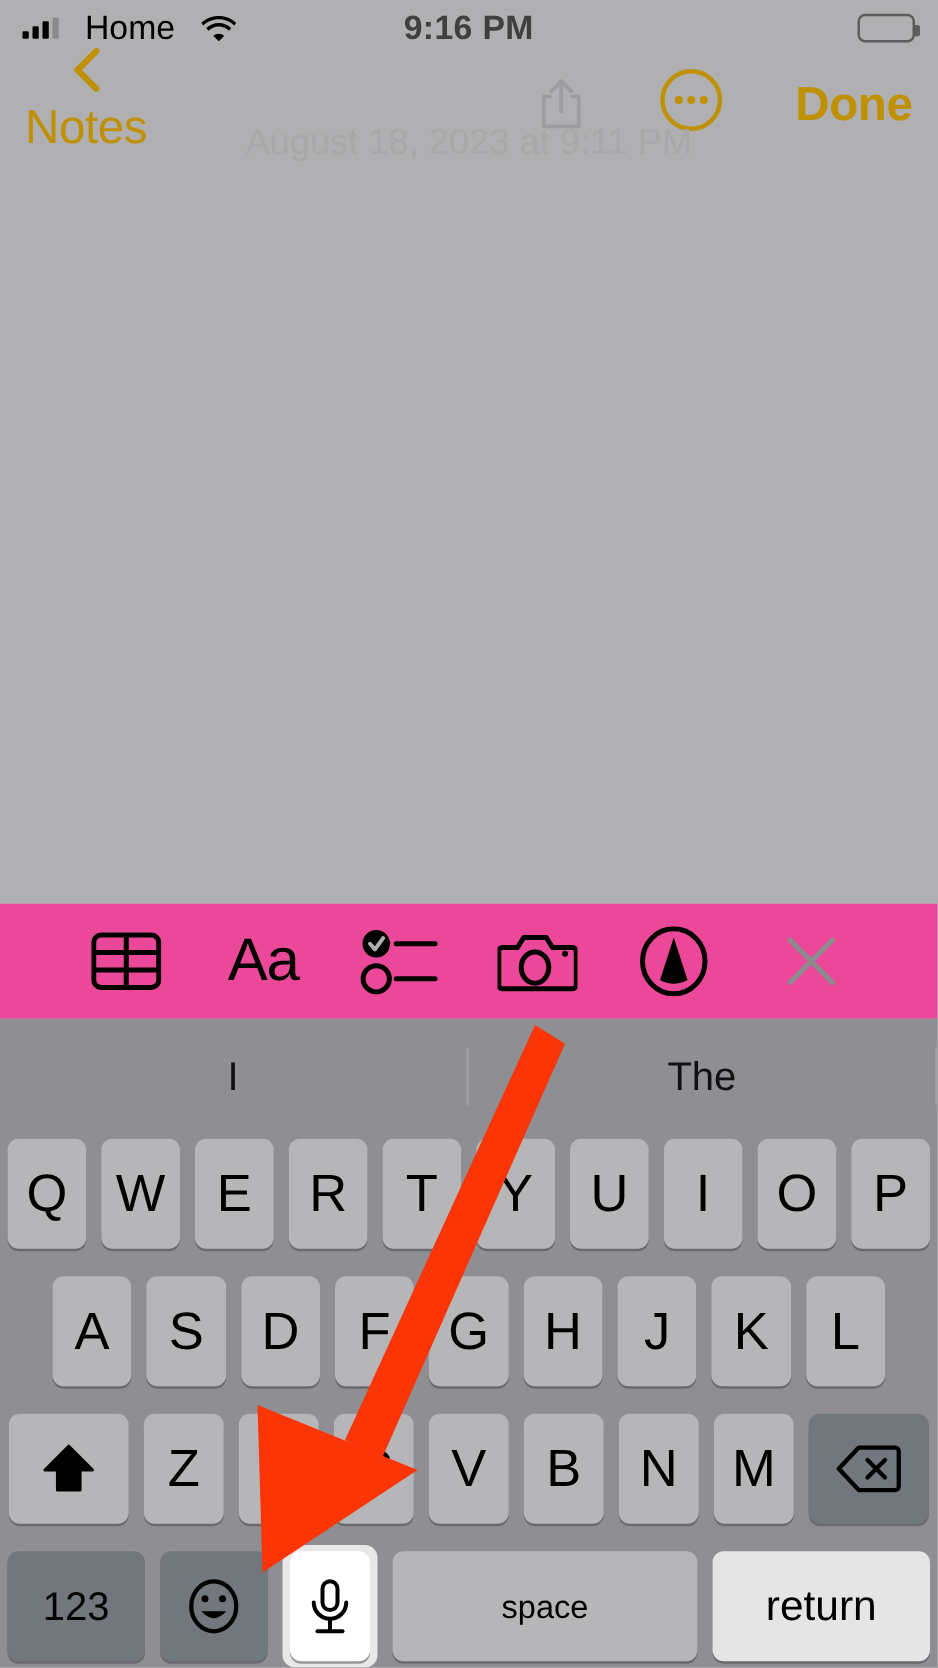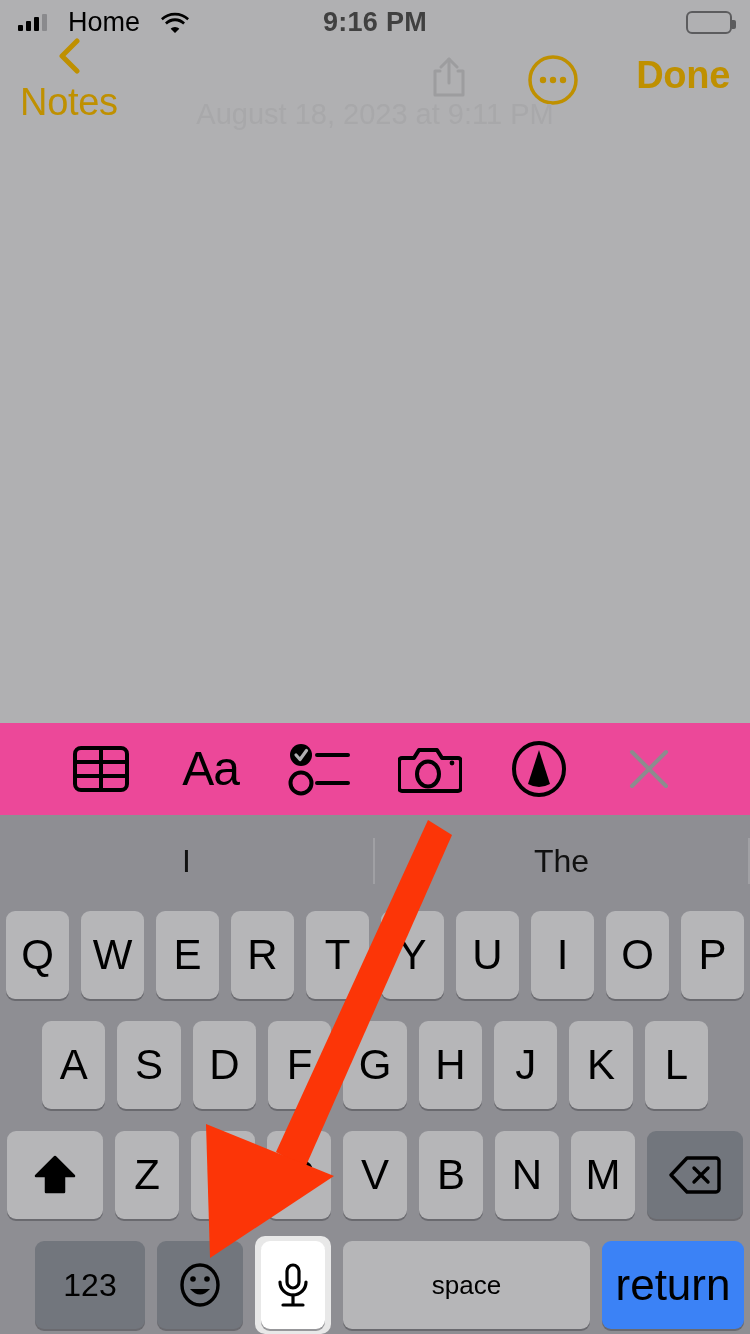--- a/index.html
+++ b/index.html
@@ -39,21 +39,21 @@
   .battery-fill { height:100%; background:#000; border-radius:3px; }
 
   
   #nav-bar {
     height:72px; display:flex; align-items:center;
     padding:0 20px; position:relative;
   }
   #back-button { display:flex; align-items:center; gap:6px; color:#bf9000; cursor:pointer;flex-direction:column; }
   #back-chevron { width:22px; height:38px; }
   #back-label { font-size:38px; color:#bf9000; letter-spacing:-.3px; }
-  #nav-right { margin-left:auto; display:flex; align-items:flex-start; gap:57px; }
+  #nav-right { margin-left:auto; display:flex; align-items:flex-end; gap:57px; }
   #share-button { width:42px; height:46px; opacity:.55; }
   #more-button { width:52px; height:52px; }
   #done-button { font-size:38px; font-weight:700; color:#bf9000; letter-spacing:-.3px; cursor:pointer; }
 
   
   #note-body {
     position:absolute; top:116px; left:0; right:0; bottom:612px;
     background:#b0b0b2;
   }
   #note-date {
@@ -83,21 +83,21 @@
   .predict-cell {
     flex:1; text-align:center; font-size:32px; color:#111; cursor:pointer;
     position:relative;
   }
   .predict-div { width:2px; height:46px; background:#a0a0a4; }
 
   .kbd-row { display:flex; justify-content:center; align-items:center; }
   #row1 { gap:12px; padding:0 6px; height:96px; }
   #row2 { gap:12px; padding:0 42px; height:96px; margin-top:14px; }
   #row3 { gap:12px; padding:0 6px; height:96px; margin-top:14px; }
-  #row4 { gap:12px; padding:0 6px; height:96px; margin-top:14px;margin-left:29px; }
+  #row4 { gap:12px; padding:0 6px; height:96px; margin-top:14px; }
 
   .key {
     background:#b6b6b8;
     border-radius:9px;
     box-shadow:0 2px 0 rgba(70,70,75,.5);
     display:flex; align-items:center; justify-content:center;
     font-size:42px; color:#000;
     height:88px;
     cursor:pointer;
     user-select:none;
@@ -108,21 +108,21 @@
   .key-wide { width:96px; }
   .key-mic {
     background:#fff; width:64px;
     box-shadow:0 2px 0 rgba(70,70,75,.5);
   }
   .mic-highlight {
     background:#e8e8e8; border-radius:10px; padding:5px 6px;
     display:flex; align-items:center; justify-content:center;
   }
   .key-space { flex:1; max-width:290px; font-size:26px; }
-  .key-return { width:142px; font-size:44px; background:#3b82f6; }
+  .key-return { width:174px; font-size:34px; background:#e5e5e5; }
   .key-123 { width:110px; font-size:32px; background:#72767d; }
   .key-emoji { width:86px; background:#72767d; }
 
   
   #arrow-overlay {
     position:absolute; left:0; top:0; width:750px; height:1334px;
     pointer-events:none;
   }
 </style>
 </head>

